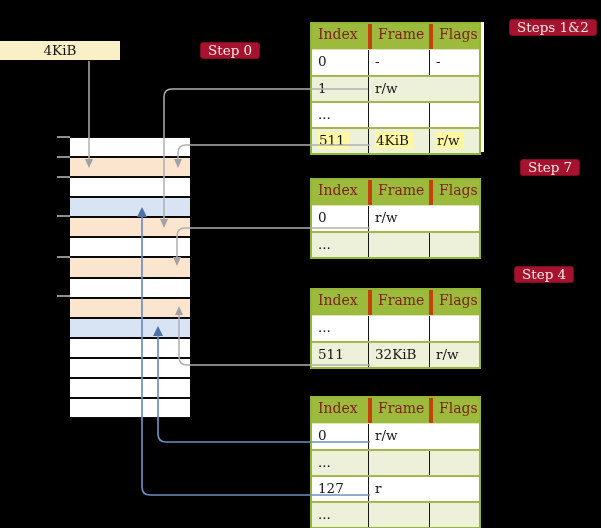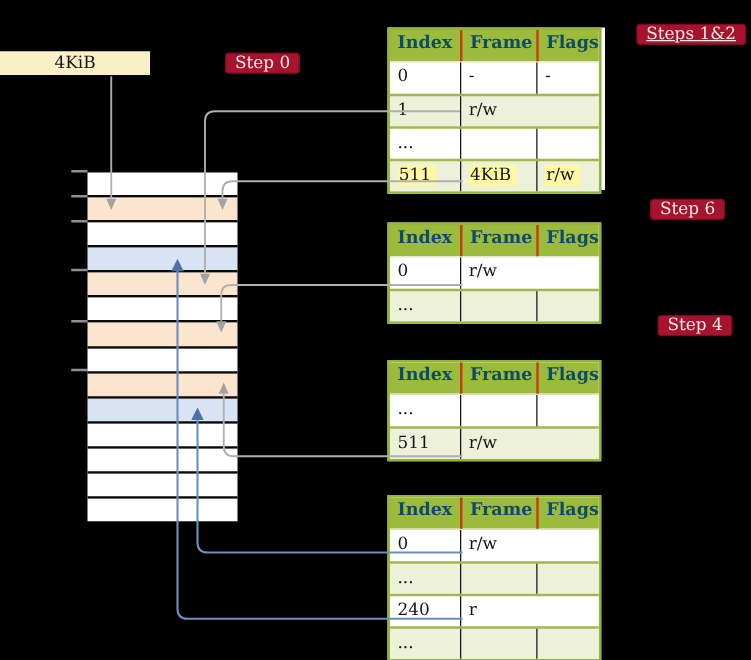--- a/index.html
+++ b/index.html
@@ -6,24 +6,24 @@
   .stage{position:relative;width:601px;height:528px;background:#000;overflow:hidden;
          font-family:"DejaVu Serif","Liberation Serif",serif;}
 
   
   .fbox{position:absolute;left:0;top:41px;width:120px;height:19px;background:#faf0c8;
         color:#141414;font-size:13.5px;text-align:center;line-height:19px;}
 
   
   .badge{position:absolute;background:#a6132e;border:1px solid #7c0a20;border-radius:3px;
          color:#f3eae6;font-size:13.5px;line-height:15px;padding:0 7px;white-space:nowrap;}
-  #b0{left:180px;top:42px;}
-  #b12{left:509px;top:19px;text-decoration:underline;}
+  #b0{left:200px;top:42px;}
+  #b12{left:509px;top:19px;}
   #b3{left:520px;top:159px;}
-  #b4{left:514px;top:252px;margin-left:12px;}
+  #b4{left:514px;top:266px;}
 
   
   .mem{position:absolute;left:70px;top:137px;width:120px;height:279px;
        display:flex;flex-direction:column;border-top:1px solid #0a0a0a;border-bottom:1px solid #0a0a0a;}
   .mrow{flex:1;border-bottom:2px solid #0a0a0a;}
   .mrow:last-child{border-bottom:none;}
   .mrow.white{background:#ffffff;}
   .mrow.peach{background:#fce5cf;}
   .mrow.blue{background:#d8e3f3;}
   .tick{position:absolute;left:57px;width:13px;height:2px;background:#8f8f8f;}
@@ -32,44 +32,44 @@
   .tbl{position:absolute;left:310px;width:171px;border:2px solid #94b637;background:#fff;
        box-sizing:border-box;}
   #t1{top:22px;} #t2{top:178px;} #t3{top:288px;} #t4{top:396px;}
   .trow{display:flex;height:26px;box-sizing:border-box;}
   .trow.head{background:#9cbb3c;height:25px;}
   .trow + .trow{border-top:2px solid #a7b54d;}
   .trow.head + .trow{border-top:1px solid #dde4bd;}
   .trow.green{background:#edf1da;} .trow.white{background:#ffffff;}
   .tc,.hc{box-sizing:border-box;padding:3px 0 0 6px;font-size:13.5px;color:#151515;
           overflow:hidden;white-space:nowrap;}
-  .hc{color:#0c4a6e;font-weight:bold;font-size:14px;padding-top:2px;}
+  .hc{color:#7f1d1d;font-weight:normal;font-size:14px;padding-top:2px;}
   .col0{width:56px;} .col1{width:61px;} .col2{flex:1;}
   .tc.col1,.tc.col2{border-left:1px solid #161616;}
-  .hc.col1,.hc.col2{border-left:2px solid #c2410c;}
+  .hc.col1,.hc.col2{border-left:4px solid #c2410c;}
   .hl{background:#fff8a3;padding:0 4px 1px 1px;}
 
   .strip{position:absolute;left:481px;top:22px;width:3px;height:130px;background:#ffffff;}
 
   
   .wires{position:absolute;left:0;top:0;pointer-events:none;}
   .lg{stroke:#b0b0b0;stroke-width:1.5;fill:none;}
   .lb{stroke:#6d8ebf;stroke-width:1.7;fill:none;}
   .hg{fill:#a2a2a2;} .hb{fill:#4d72a8;}
 </style>
 </head>
 <body>
 
 <div class="stage">
 
   <div class="fbox">4KiB</div>
 
   <div class="badge" id="b0">Step 0</div>
   <div class="badge" id="b12">Steps 1&amp;2</div>
-  <div class="badge" id="b3">Step 6</div>
+  <div class="badge" id="b3">Step 7</div>
   <div class="badge" id="b4">Step 4</div>
 
   <div class="tick" style="top:136px"></div>
   <div class="tick" style="top:156px"></div>
   <div class="tick" style="top:176px"></div>
   <div class="tick" style="top:215px"></div>
   <div class="tick" style="top:256px"></div>
   <div class="tick" style="top:295px"></div>
 
   <div class="mem">
@@ -139,40 +139,41 @@
         <div class="hc col1">Frame</div>
         <div class="hc col2">Flags</div>
       </div>
       <div class="trow white">
         <div class="tc col0">...</div>
         <div class="tc col1"></div>
         <div class="tc col2"></div>
       </div>
       <div class="trow green">
         <div class="tc col0">511</div>
+        <div class="tc col1">32KiB</div>
         <div class="tc col2">r/w</div>
       </div>
     </div>
   <div class="tbl" id="t4">
       <div class="trow head">
         <div class="hc col0">Index</div>
         <div class="hc col1">Frame</div>
         <div class="hc col2">Flags</div>
       </div>
       <div class="trow white">
         <div class="tc col0">0</div>
         <div class="tc col2">r/w</div>
       </div>
       <div class="trow green">
         <div class="tc col0">...</div>
         <div class="tc col1"></div>
         <div class="tc col2"></div>
       </div>
       <div class="trow white">
-        <div class="tc col0">240</div>
+        <div class="tc col0">127</div>
         <div class="tc col2">r</div>
       </div>
       <div class="trow green">
         <div class="tc col0">...</div>
         <div class="tc col1"></div>
         <div class="tc col2"></div>
       </div>
     </div>
 
   <svg class="wires" width="601" height="528" viewBox="0 0 601 528">

